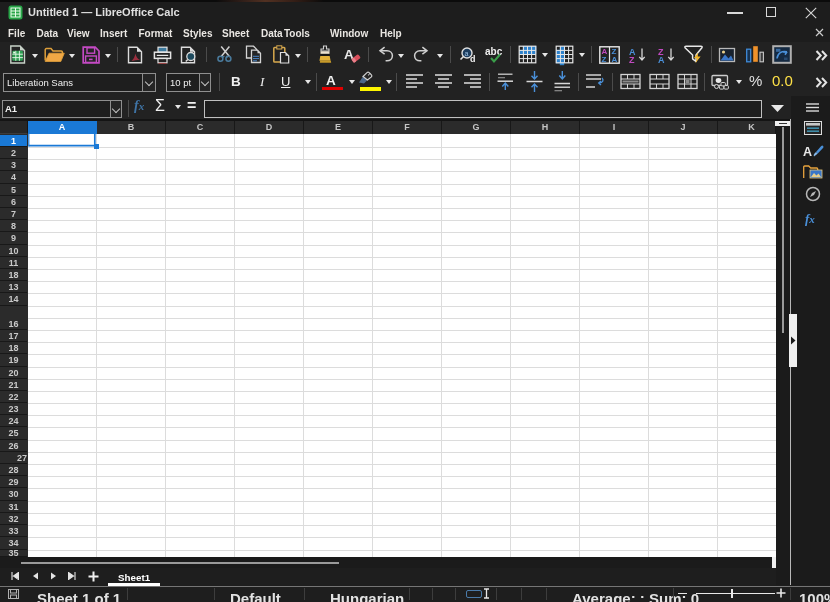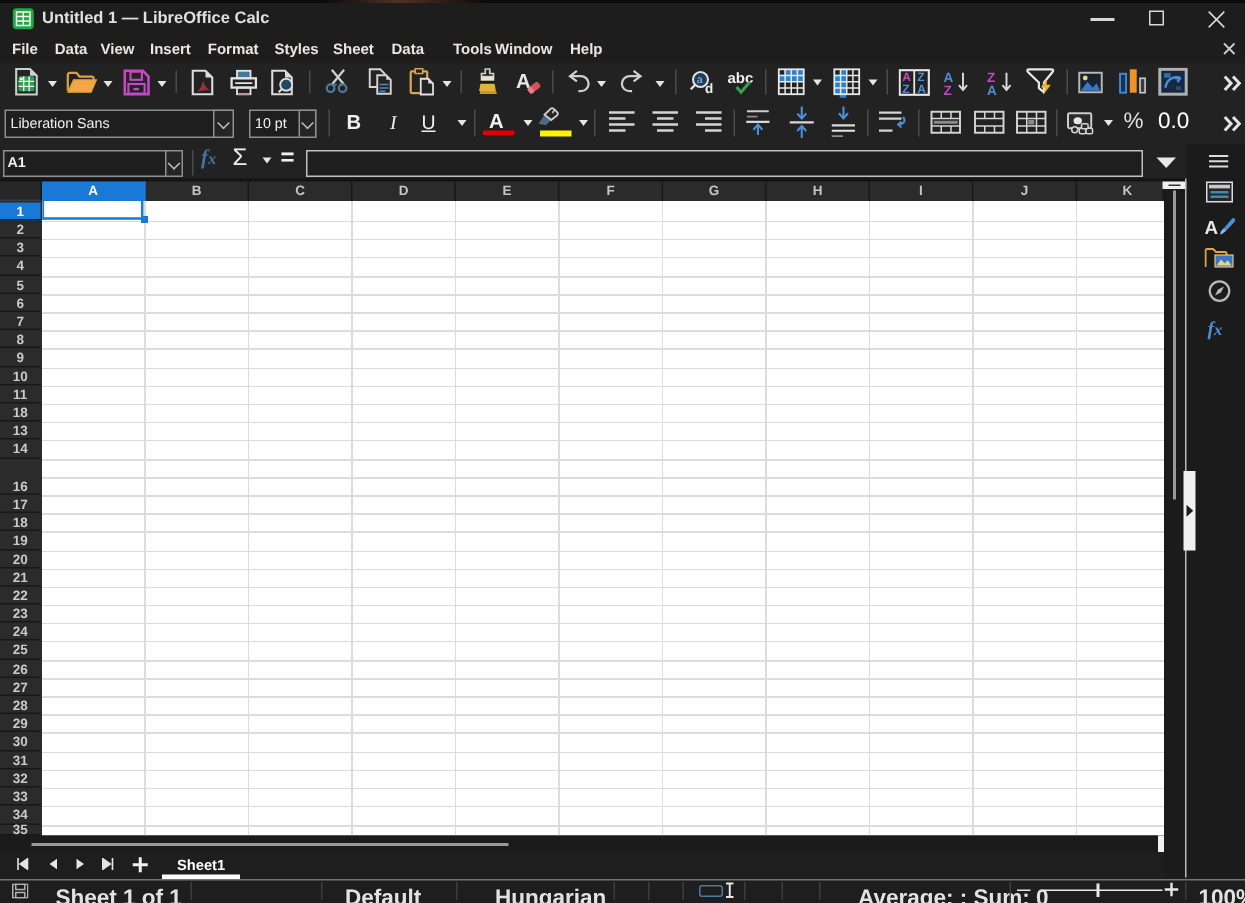--- a/index.html
+++ b/index.html
@@ -56,21 +56,21 @@
 
 <div class="abs" id="menubar"></div>
 <div class="menu" style="left:8px">File</div>
 <div class="menu" style="left:36.5px">Data</div>
 <div class="menu" style="left:67px">View</div>
 <div class="menu" style="left:100px">Insert</div>
 <div class="menu" style="left:138.5px">Format</div>
 <div class="menu" style="left:183px">Styles</div>
 <div class="menu" style="left:222px">Sheet</div>
 <div class="menu" style="left:261px">Data</div>
-<div class="menu" style="left:302px">Tools</div>
+<div class="menu" style="left:284px">Tools</div>
 <div class="menu" style="left:330px">Window</div>
 <div class="menu" style="left:380px">Help</div>
 <svg class="icon" style="left:815px;top:28px" width="9" height="9" viewBox="0 0 9 9">
     <path d="M1 1 L8 8 M8 1 L1 8" stroke="#cccccc" stroke-width="1.2"></path>
   </svg>
 
 <div class="abs" id="toolbar1"></div>
 <div class="abs" id="toolbar2"></div>
 <div class="abs" id="formulabar"></div>
 <div class="abs" id="sepline"></div>
@@ -387,21 +387,21 @@
     <ellipse cx="7.5" cy="6.5" rx="2.8" ry="2.4" fill="#e8e8e8"></ellipse>
     <g fill="#2a2a2a" stroke="#d4d4d4" stroke-width="1">
       <rect x="3.5" y="10.5" width="4" height="4" rx="2"></rect>
       <rect x="8.5" y="11.5" width="4.4" height="3.6" rx="1"></rect>
       <rect x="13" y="11.5" width="4.4" height="3.6" rx="1"></rect>
       <rect x="10" y="8.5" width="4.4" height="3.4" rx="1"></rect>
     </g>
   </svg>
 <div class="drop" style="left:736px;top:80px"></div>
 <div class="abs" style="left:749px;top:72px;font-size:15px;color:#e0e0e0">%</div>
-<div class="abs" style="left:772px;top:72px;font-size:15px;color:#ffffff">0.0</div>
+<div class="abs" style="left:772px;top:72px;font-size:15px;color:#fde047">0.0</div>
 <svg class="icon" style="left:815px;top:77px" width="13" height="11" viewBox="0 0 13 11">
     <path d="M1.5 1 L5.7 5.5 L1.5 10 M7 1 L11.2 5.5 L7 10" fill="none" stroke="#e4e4e4" stroke-width="2"></path>
   </svg>
 
 <div class="combo" style="left:2px;top:100px;width:120px;height:18px"></div>
 <div class="abs" style="left:5px;top:103px;font-size:9.5px;font-weight:600;color:#f0f0f0">A1</div>
 <div class="combobtn" style="left:110px;top:100px;width:12px;height:18px"></div>
 <div class="chev" style="left:112.5px;top:105.5px"></div>
 <div class="tsep" style="left:128px;top:100px;height:17px"></div>
 <div class="abs" style="left:134px;top:98px;font-size:14px;font-style:italic;font-weight:bold;color:#3f74a6;font-family:'Liberation Serif',serif">f<span style="font-size:11px">x</span></div>
@@ -447,21 +447,21 @@
     <div class="rowh" style="top: 196px; height: 12px; line-height: 12px;">17</div>
     <div class="rowh" style="top: 208px; height: 12px; line-height: 12px;">18</div>
     <div class="rowh" style="top: 220px; height: 13px; line-height: 13px;">19</div>
     <div class="rowh" style="top: 233px; height: 12px; line-height: 12px;">20</div>
     <div class="rowh" style="top: 245px; height: 12px; line-height: 12px;">21</div>
     <div class="rowh" style="top: 257px; height: 12px; line-height: 12px;">22</div>
     <div class="rowh" style="top: 269px; height: 12px; line-height: 12px;">23</div>
     <div class="rowh" style="top: 281px; height: 12px; line-height: 12px;">24</div>
     <div class="rowh" style="top: 293px; height: 13px; line-height: 13px;">25</div>
     <div class="rowh" style="top: 306px; height: 12px; line-height: 12px;">26</div>
-    <div class="rowh" style="top: 318px; height: 12px; line-height: 12px;">27</div>
+    <div class="rowh" style="top: 318px; height: 12px; line-height: 12px; text-align: right;">27</div>
     <div class="rowh" style="top: 330px; height: 12px; line-height: 12px;">28</div>
     <div class="rowh" style="top: 342px; height: 12px; line-height: 12px;">29</div>
     <div class="rowh" style="top: 354px; height: 13px; line-height: 13px;">30</div>
     <div class="rowh" style="top: 367px; height: 12px; line-height: 12px;">31</div>
     <div class="rowh" style="top: 379px; height: 12px; line-height: 12px;">32</div>
     <div class="rowh" style="top: 391px; height: 12px; line-height: 12px;">33</div>
     <div class="rowh" style="top: 403px; height: 13px; line-height: 13px;">34</div>
     <div class="rowh" style="top: 416px; height: 7px; line-height: 7px;">35</div>
   </div>
 <div class="abs" id="gridarea"></div>

